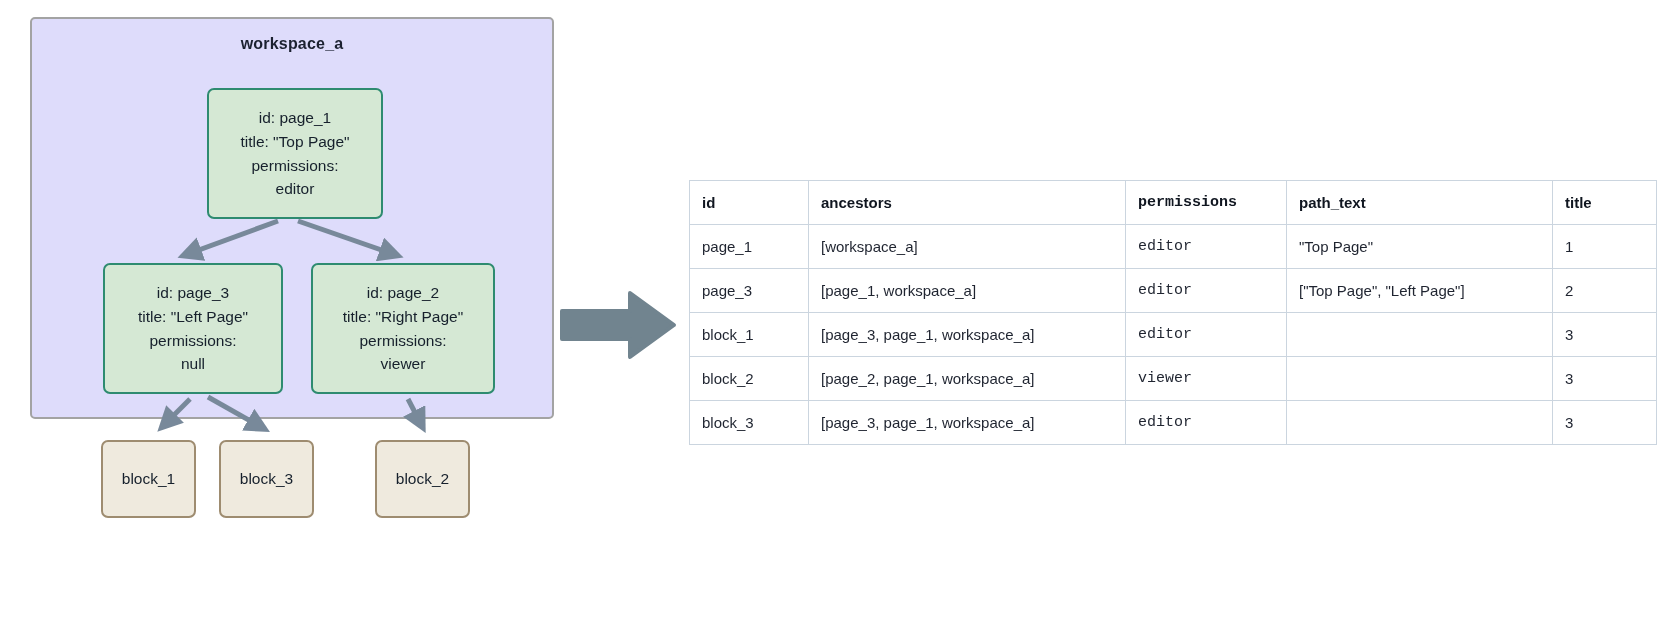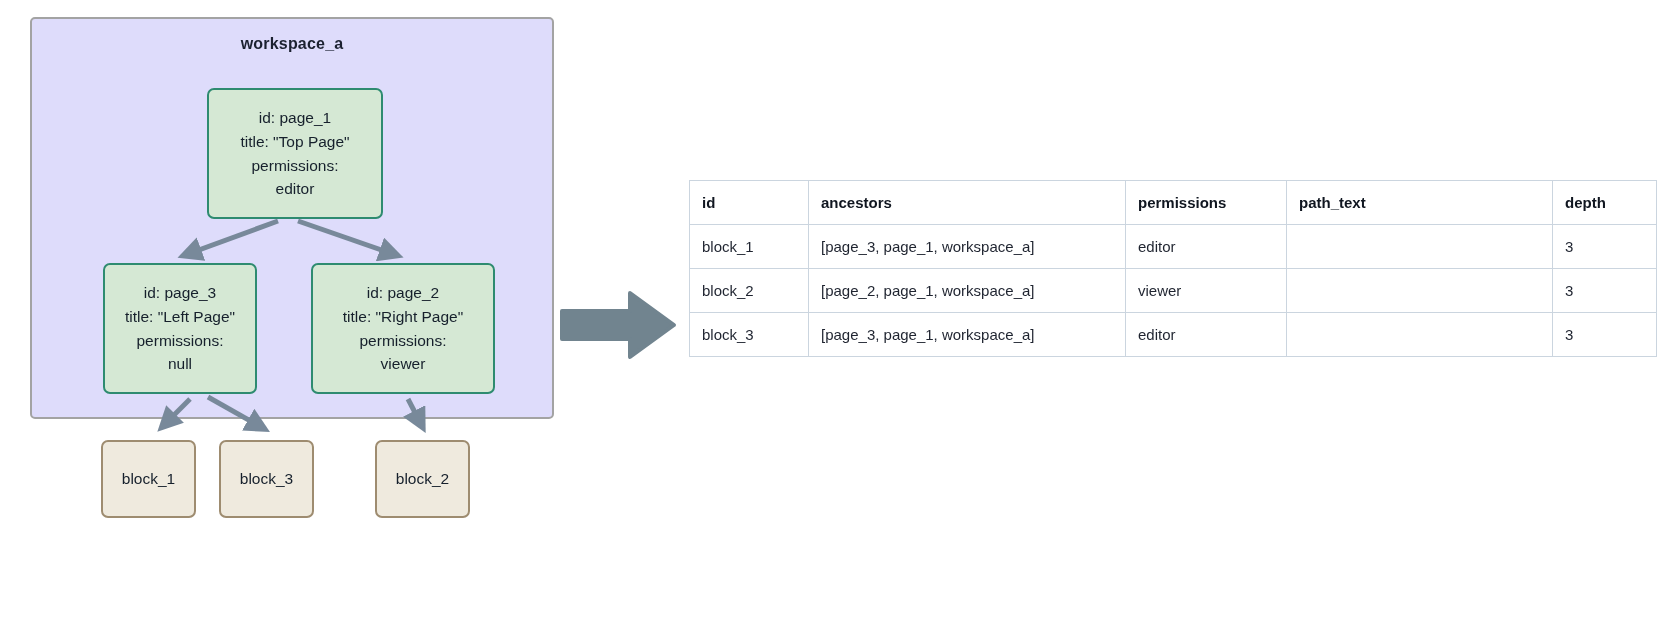--- a/index.html
+++ b/index.html
@@ -62,21 +62,21 @@
   .node-block {
     background: #EFEADE;
     border: 2px solid #9E8C70;
     border-radius: 7px;
     font-size: 15.5px;
     color: #16202c;
   }
   .node-line { white-space: nowrap; }
 
   #node-page-1 { left: 207px; top: 88px;  width: 176px; height: 131px; }
-  #node-page-3 { left: 103px; top: 263px; width: 154px; height: 131px; }
+  #node-page-3 { left: 103px; top: 263px; width: 180px; height: 131px; }
   #node-page-2 { left: 311px; top: 263px; width: 184px; height: 131px; }
 
   #node-block-1 { left: 101px; top: 440px; width: 95px; height: 78px; }
   #node-block-3 { left: 219px; top: 440px; width: 95px; height: 78px; }
   #node-block-2 { left: 375px; top: 440px; width: 95px; height: 78px; }
 
   
   #edges {
     position: absolute;
     left: 30px;
@@ -119,21 +119,21 @@
     overflow: hidden;
     white-space: nowrap;
   }
   #result-table th {
     font-weight: bold;
     font-size: 15px;
     color: #101620;
   }
   .col-id       { width: 94px; }
   .col-anc      { width: 292px; }
-  .col-perm     { width: 136px; }
+  .col-perm     { width: 136px; font-family: Liberation Mono, monospace; }
   .col-path     { width: 241px; margin-left: 44px; }
   .col-depth    { width: 79px; }
 </style>
 </head>
 <body>
 
 <div id="workspace-panel">
   <div id="workspace-title">workspace_a</div>
 </div>
 
@@ -193,24 +193,38 @@
 </svg>
 
 <div id="result-table-wrap">
   <table id="result-table">
     <thead>
       <tr>
         <th class="col-id">id</th>
         <th class="col-anc">ancestors</th>
         <th class="col-perm">permissions</th>
         <th class="col-path">path_text</th>
-        <th class="col-depth">depth</th>
+        <th class="col-depth">title</th>
       </tr>
     </thead>
     <tbody>
+      <tr>
+        <td class="col-id">page_1</td>
+        <td class="col-anc">[workspace_a]</td>
+        <td class="col-perm">editor</td>
+        <td class="col-path">"Top Page"</td>
+        <td class="col-depth">1</td>
+      </tr>
+      <tr>
+        <td class="col-id">page_3</td>
+        <td class="col-anc">[page_1, workspace_a]</td>
+        <td class="col-perm">editor</td>
+        <td class="col-path">["Top Page", "Left Page"]</td>
+        <td class="col-depth">2</td>
+      </tr>
       <tr>
         <td class="col-id">block_1</td>
         <td class="col-anc">[page_3, page_1, workspace_a]</td>
         <td class="col-perm">editor</td>
         <td class="col-path"></td>
         <td class="col-depth">3</td>
       </tr>
       <tr>
         <td class="col-id">block_2</td>
         <td class="col-anc">[page_2, page_1, workspace_a]</td>

